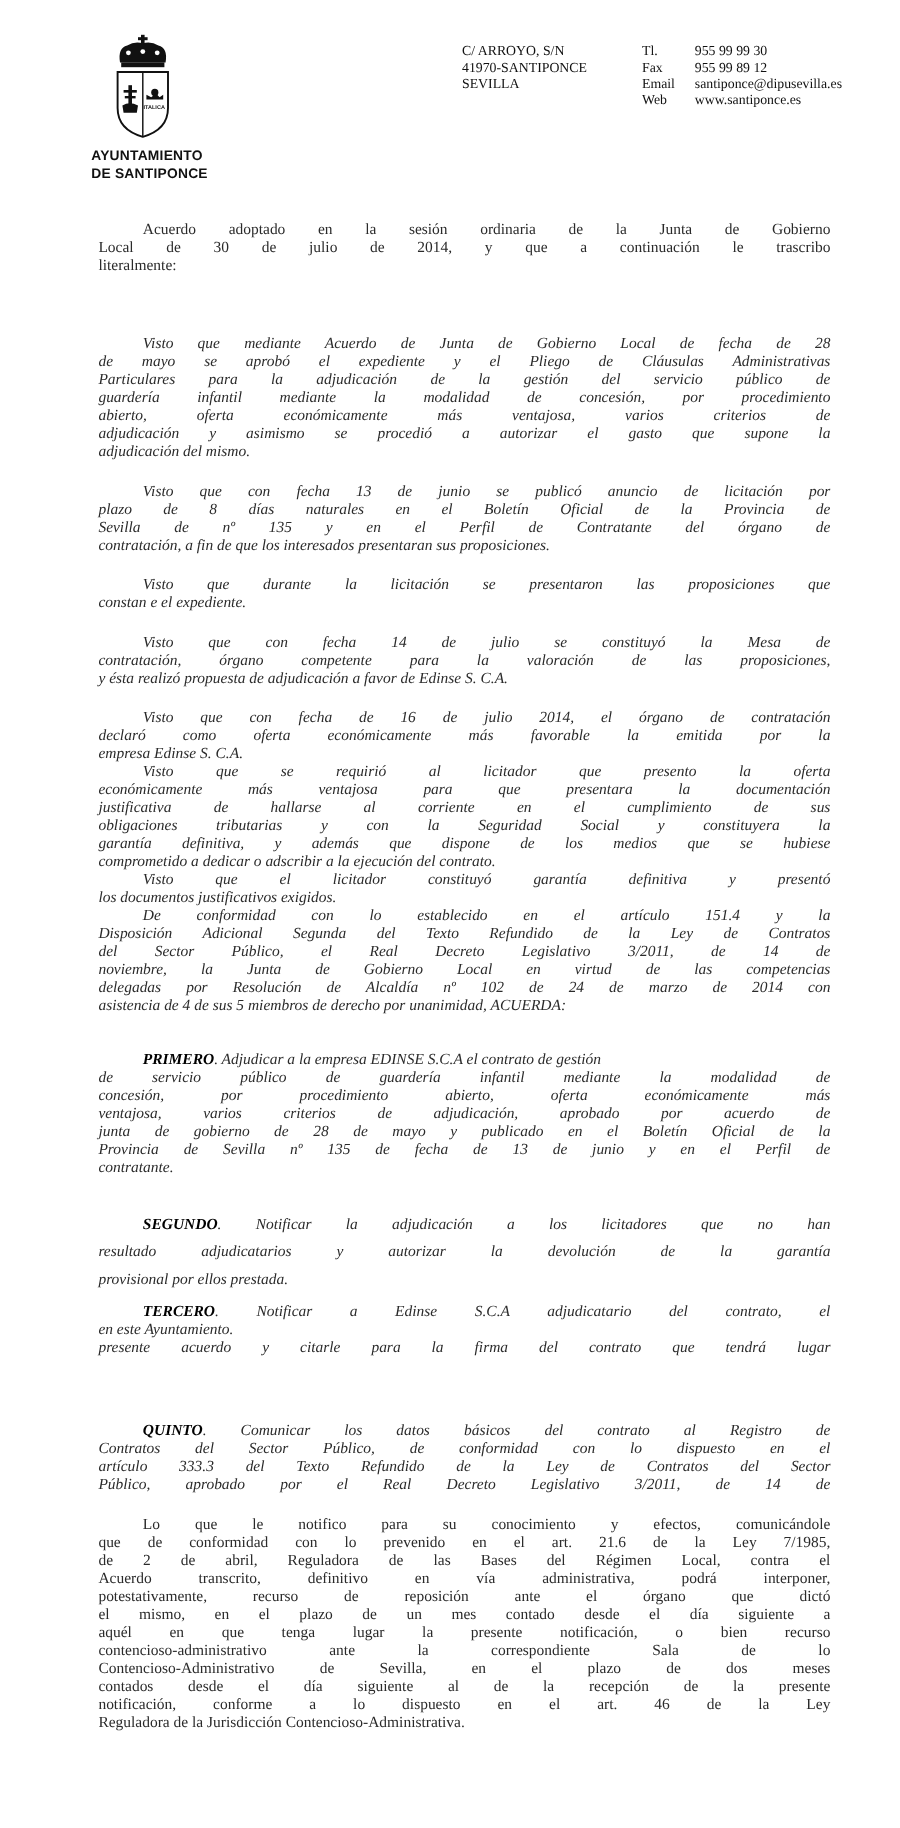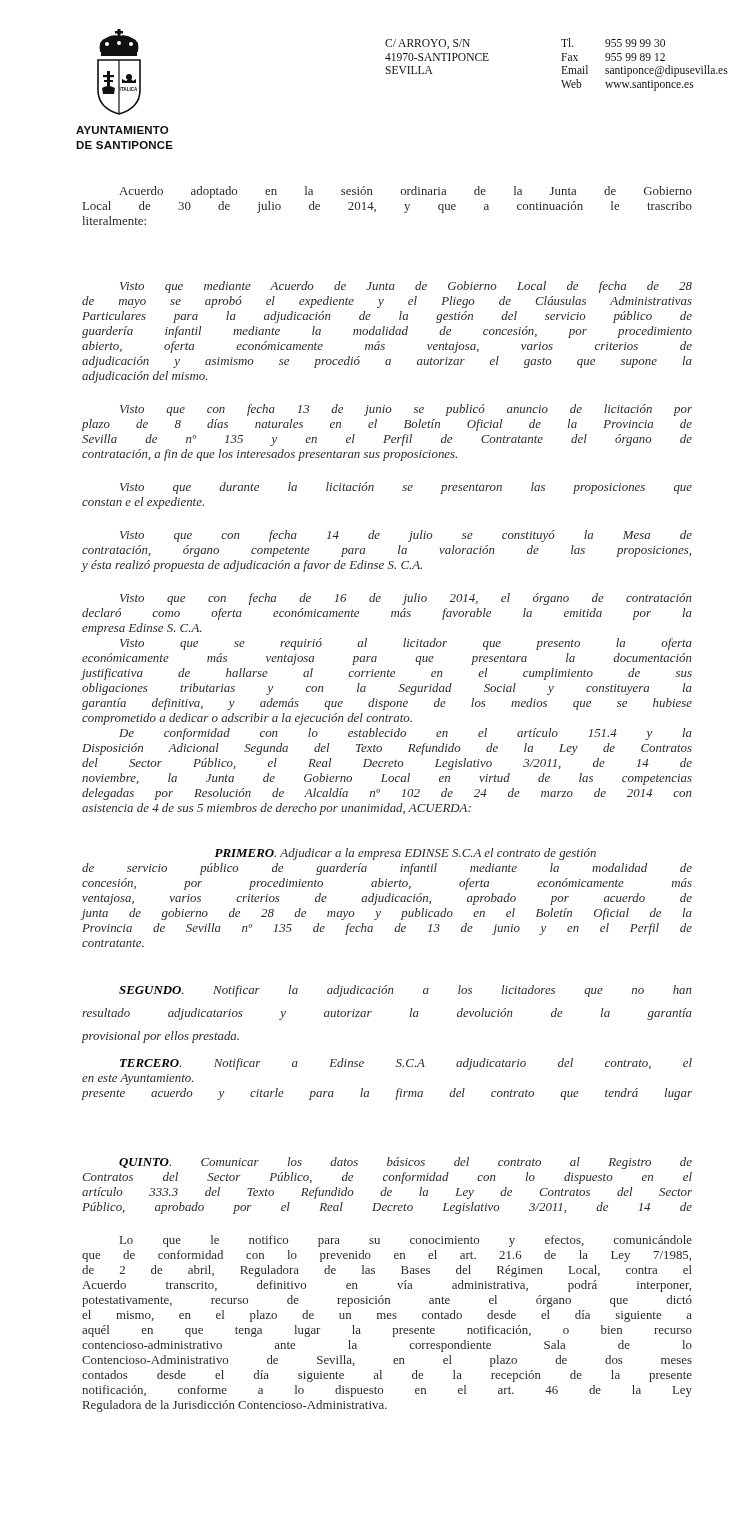--- a/index.html
+++ b/index.html
@@ -1,20 +1,20 @@
 <!DOCTYPE html>
 <html><head>
   <meta charset="utf-8">
   <style>
     html, body { margin: 0; padding: 0; background: #ffffff; }
     body { width: 750px; height: 1523px; position: relative; overflow: hidden; color: #222; }
     .crest { position: absolute; left: 92px; top: 28px; width: 54px; height: 88px; }
     .org { position: absolute; left: 76px; top: 123px; font-family: "Liberation Sans", sans-serif; font-weight: bold; font-size: 11.5px; line-height: 15px; color: #111; letter-spacing: 0.2px; }
     .addr { position: absolute; left: 385px; top: 37px; font-family: "Liberation Serif", serif; font-size: 11.5px; line-height: 13.5px; color: #111; }
-    .contact { position: absolute; left: 561px; top: 37px; font-family: "Liberation Serif", serif; font-size: 11.5px; line-height: 13.5px; color: #111; }
+    .contact { position: absolute; left: 535px; top: 37px; font-family: "Liberation Serif", serif; font-size: 11.5px; line-height: 13.5px; color: #111; }
     .contact .row { display: flex; }
     .contact .lbl { width: 44px; }
     .doc { position: absolute; left: 82px; top: 184px; width: 610px; font-family: Liberation Serif, serif; font-size: 12.9px; line-height: 15px; color: #2a2a2a; }
     .line { display: block; text-align: justify; text-align-last: justify; white-space: normal; height: 15px; }
     .line.last { text-align-last: left; }
     .ind { padding-left: 37px; }
     .it { font-style: italic; }
     .b { font-weight: bold; font-style: italic; color: #000; }
     .title { font-weight: bold; font-style: italic; text-decoration: underline; color: #111; font-size: 13.2px; }
     .gap { height: 15px; }
@@ -134,34 +134,38 @@
 
   <div class="it">
     <span class="line ind">Visto que se requirió al licitador que presento la oferta</span>
     <span class="line">económicamente más ventajosa para que presentara la documentación</span>
     <span class="line">justificativa de hallarse al corriente en el cumplimiento de sus</span>
     <span class="line">obligaciones tributarias y con la Seguridad Social y constituyera la</span>
     <span class="line">garantía definitiva, y además que dispone de los medios que se hubiese</span>
     <span class="line last">comprometido a dedicar o adscribir a la ejecución del contrato.</span>
   </div>
 
+  <div class="it">
+    <span class="line ind">Visto que  el licitador constituyó garantía definitiva  y presentó</span>
+    <span class="line last">los documentos justificativos exigidos.</span>
+  </div>
 
   <div class="it">
     <span class="line ind">De conformidad con lo establecido en el artículo 151.4 y la</span>
     <span class="line">Disposición Adicional Segunda del Texto Refundido de la Ley de Contratos</span>
     <span class="line">del Sector Público, el Real Decreto Legislativo 3/2011, de 14 de</span>
     <span class="line">noviembre, la Junta de Gobierno Local en virtud de las competencias</span>
     <span class="line">delegadas por Resolución de Alcaldía nº 102 de 24 de marzo de 2014 con</span>
     <span class="line last">asistencia de 4 de sus 5 miembros de derecho por unanimidad, ACUERDA:</span>
   </div>
 
   <div class="gap" style="height:30px"></div>
 
   <div class="it">
-    <span class="line ind" style="display:flex;justify-content:center">
+    <span class="line ind" style="display:flex;justify-content:flex-start">
         <span style="white-space:nowrap"><span class="b">PRIMERO</span><span>. Adjudicar a la empresa EDINSE S.C.A  el contrato de gestión</span></span>
       </span>
     <span class="line">de servicio público de guardería infantil mediante la modalidad de</span>
     <span class="line">concesión, por procedimiento abierto, oferta económicamente más</span>
     <span class="line">ventajosa, varios criterios de adjudicación, aprobado  por acuerdo de</span>
     <span class="line">junta de gobierno de 28 de mayo y  publicado  en el Boletín Oficial de la</span>
     <span class="line">Provincia de Sevilla  nº 135  de fecha de 13 de junio  y en el Perfil de</span>
     <span class="line last">contratante.</span>
   </div>
 

